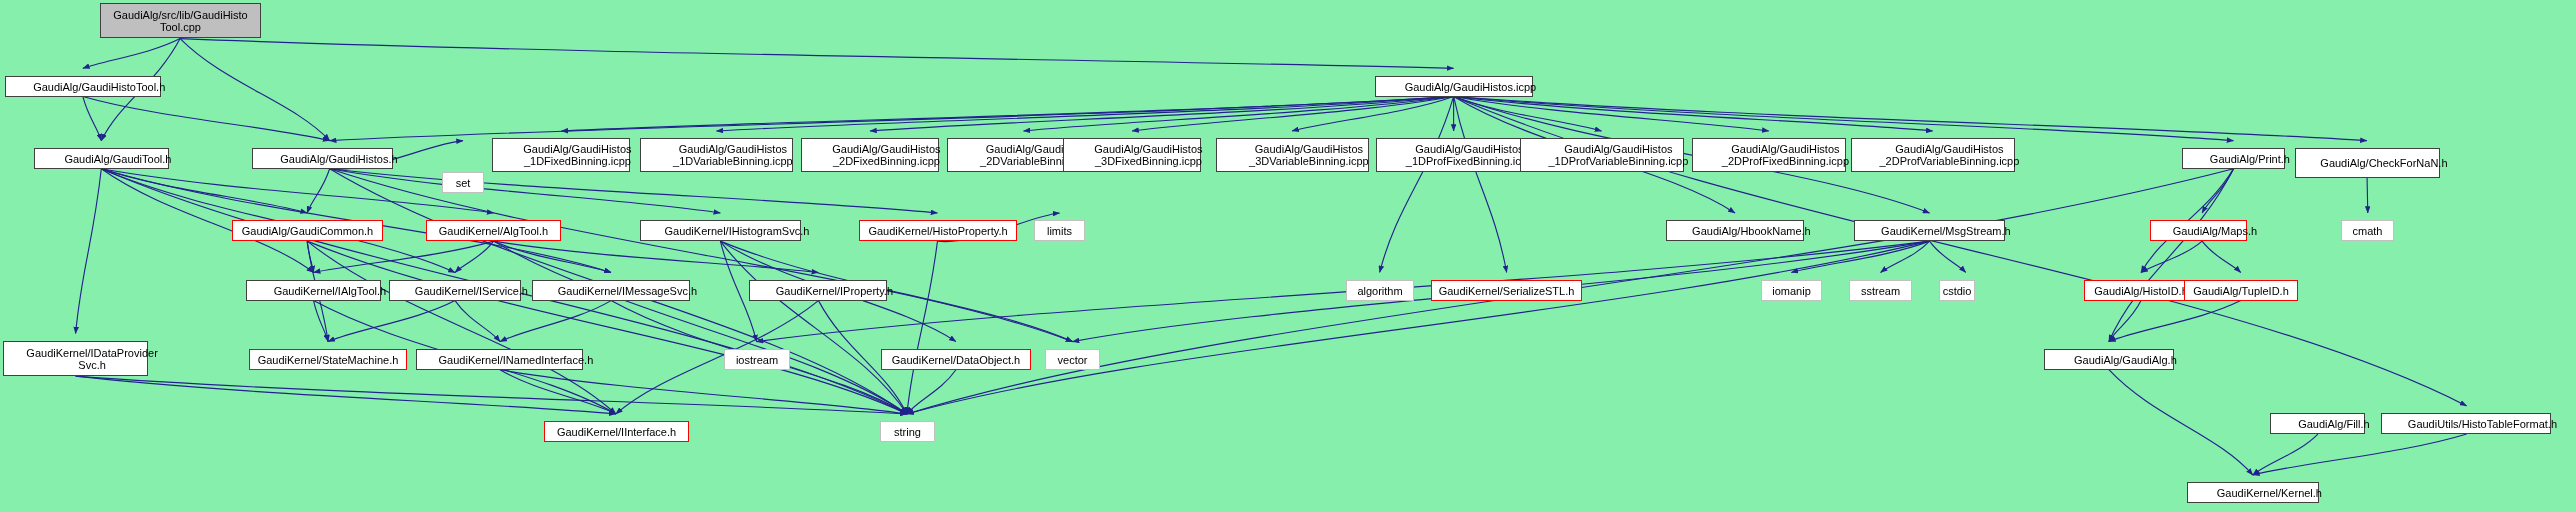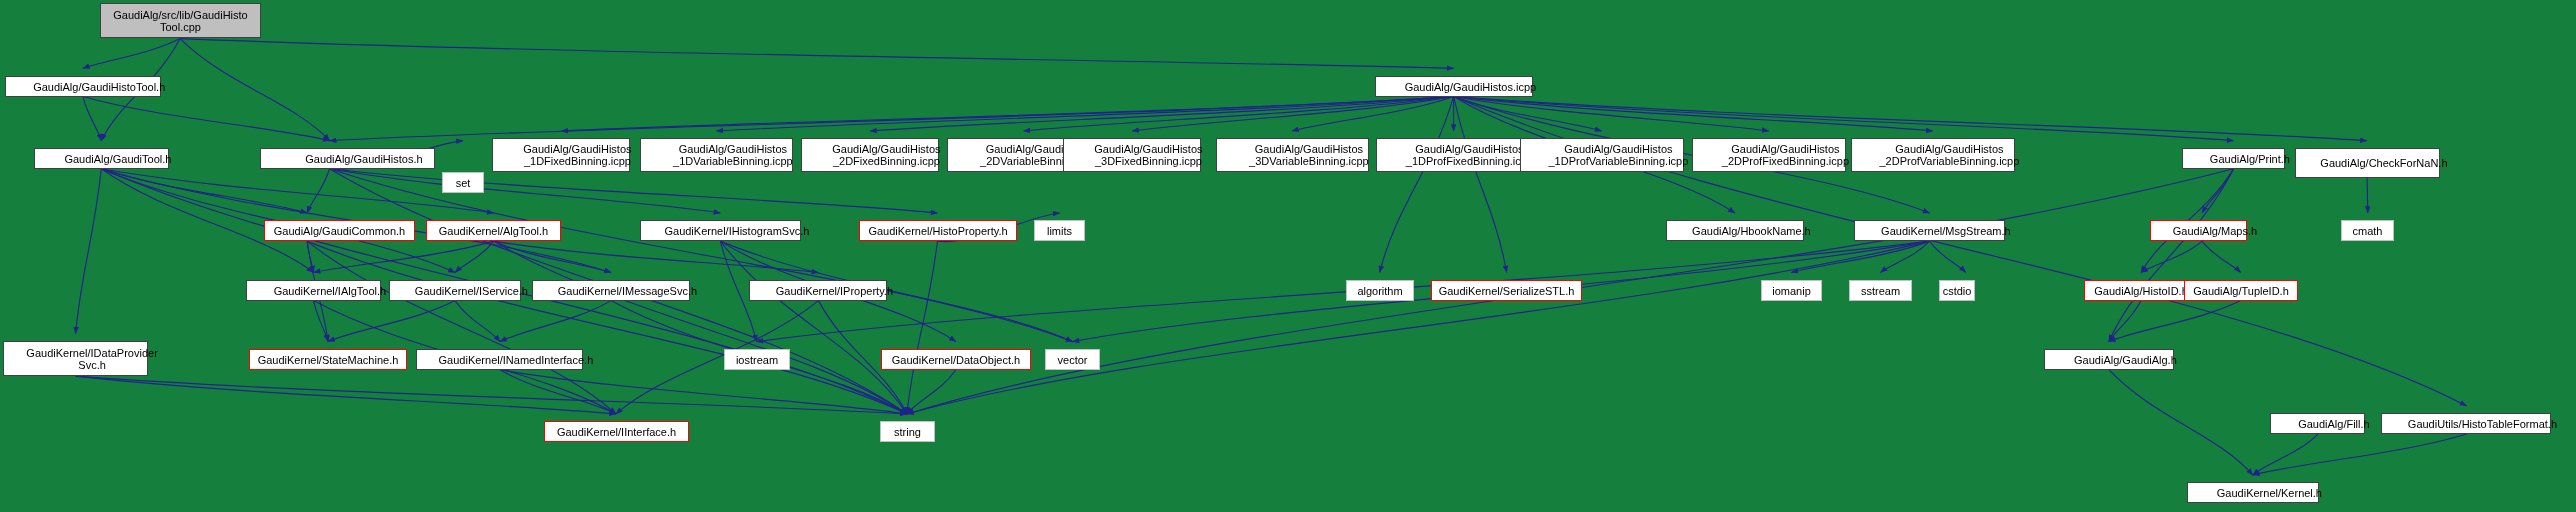--- a/index.html
+++ b/index.html
@@ -1,18 +1,18 @@
 <!DOCTYPE html>
 <html style="font-size:13px"><head>
 <meta charset="utf-8">
 <title>GaudiHistoTool.cpp include dependency graph</title>
 <style>
   html,body{margin:0;padding:0;background:#ffffff;}
   #graph{position:relative;width:2576px;height:512px;overflow:hidden;
-         font-family:"Liberation Sans","DejaVu Sans",sans-serif;background:#15803d;}
+         font-family:"Liberation Sans","DejaVu Sans",sans-serif;background:#86efac;}
   #edges{position:absolute;left:0;top:0;width:2576px;height:512px;}
   .node{position:absolute;box-sizing:border-box;display:flex;align-items:center;
         justify-content:center;text-align:center;background:#ffffff;
         font-size:11px;line-height:12px;color:#000;white-space:pre-line;
         padding:0.8px 3.2px;}
   .node.std{border:0.8px solid #c0c0c0;}
   .node.hdr{border:0.8px solid #404040;padding-left:36px;}
   .node.red{border:1.3px solid #ff0000;}
   .node.root{border:1.3px solid #404040;background:#bfbfbf;}
 </style>
@@ -111,21 +111,21 @@
         <path d="M2883,540 C2858.052,565.2 2821.602,574.8 2802,591" marker-end="url(#ah)"></path>
         <path d="M3068,540 C2986.072,565.2 2866.372,574.8 2802,591" marker-end="url(#ah)"></path>
       </g>
   </svg>
   <div id="node-layer">
       <div class="node root" style="left: 100px; top: 3.2px; width: 161px; height: 35px;">GaudiAlg/src/lib/GaudiHisto
 Tool.cpp</div>
       <div class="node hdr" style="left: 4.8px; top: 76px; width: 156px; height: 21px;">GaudiAlg/GaudiHistoTool.h</div>
       <div class="node hdr" style="left: 1375px; top: 76px; width: 158px; height: 21px;">GaudiAlg/GaudiHistos.icpp</div>
       <div class="node hdr" style="left: 34px; top: 148px; width: 135px; height: 21px;">GaudiAlg/GaudiTool.h</div>
-      <div class="node hdr" style="left: 260px; top: 148px; width: 175px; height: 21px;">GaudiAlg/GaudiHistos.h</div>
+      <div class="node hdr" style="left: 252px; top: 148px; width: 141px; height: 21px;">GaudiAlg/GaudiHistos.h</div>
       <div class="node std" style="left: 442px; top: 148px; width: 42px; height: 21px; margin-top: 24px;">set</div>
       <div class="node hdr" style="left: 492px; top: 138px; width: 138px; height: 34px;">GaudiAlg/GaudiHistos
 _1DFixedBinning.icpp</div>
       <div class="node hdr" style="left: 640px; top: 138px; width: 153px; height: 34px;">GaudiAlg/GaudiHistos
 _1DVariableBinning.icpp</div>
       <div class="node hdr" style="left: 801px; top: 138px; width: 138px; height: 34px;">GaudiAlg/GaudiHistos
 _2DFixedBinning.icpp</div>
       <div class="node hdr" style="left: 947px; top: 138px; width: 153px; height: 34px;">GaudiAlg/GaudiHistos
 _2DVariableBinning.icpp</div>
       <div class="node hdr" style="left: 1063px; top: 138px; width: 138px; height: 34px;">GaudiAlg/GaudiHistos
@@ -135,21 +135,21 @@
       <div class="node hdr" style="left: 1376px; top: 138px; width: 154px; height: 34px;">GaudiAlg/GaudiHistos
 _1DProfFixedBinning.icpp</div>
       <div class="node hdr" style="left: 1520px; top: 138px; width: 164px; height: 34px;">GaudiAlg/GaudiHistos
 _1DProfVariableBinning.icpp</div>
       <div class="node hdr" style="left: 1692px; top: 138px; width: 154px; height: 34px;">GaudiAlg/GaudiHistos
 _2DProfFixedBinning.icpp</div>
       <div class="node hdr" style="left: 1851px; top: 138px; width: 164px; height: 34px;">GaudiAlg/GaudiHistos
 _2DProfVariableBinning.icpp</div>
       <div class="node hdr" style="left: 2182px; top: 148px; width: 103px; height: 21px;">GaudiAlg/Print.h</div>
       <div class="node hdr" style="left: 2295px; top: 148px; width: 145px; height: 30px;">GaudiAlg/CheckForNaN.h</div>
-      <div class="node red" style="left: 232px; top: 220px; width: 151px; height: 21px; margin-left: 32px;">GaudiAlg/GaudiCommon.h</div>
+      <div class="node red" style="left: 232px; top: 220px; width: 151px; height: 21px;">GaudiAlg/GaudiCommon.h</div>
       <div class="node red" style="left: 426px; top: 220px; width: 135px; height: 21px;">GaudiKernel/AlgTool.h</div>
       <div class="node hdr" style="left: 640px; top: 220px; width: 161px; height: 21px;">GaudiKernel/IHistogramSvc.h</div>
       <div class="node red" style="left: 859px; top: 220px; width: 158px; height: 21px;">GaudiKernel/HistoProperty.h</div>
       <div class="node std" style="left: 1034px; top: 220px; width: 51px; height: 21px;">limits</div>
       <div class="node hdr" style="left: 1666px; top: 220px; width: 138px; height: 21px;">GaudiAlg/HbookName.h</div>
       <div class="node hdr" style="left: 1854px; top: 220px; width: 151px; height: 21px;">GaudiKernel/MsgStream.h</div>
       <div class="node red" style="left: 2150px; top: 220px; width: 97px; height: 21px; padding-left: 36px;">GaudiAlg/Maps.h</div>
       <div class="node std" style="left: 2341px; top: 220px; width: 53px; height: 21px;">cmath</div>
       <div class="node hdr" style="left: 246px; top: 280px; width: 135px; height: 21px;">GaudiKernel/IAlgTool.h</div>
       <div class="node hdr" style="left: 389px; top: 280px; width: 132px; height: 21px;">GaudiKernel/IService.h</div>

